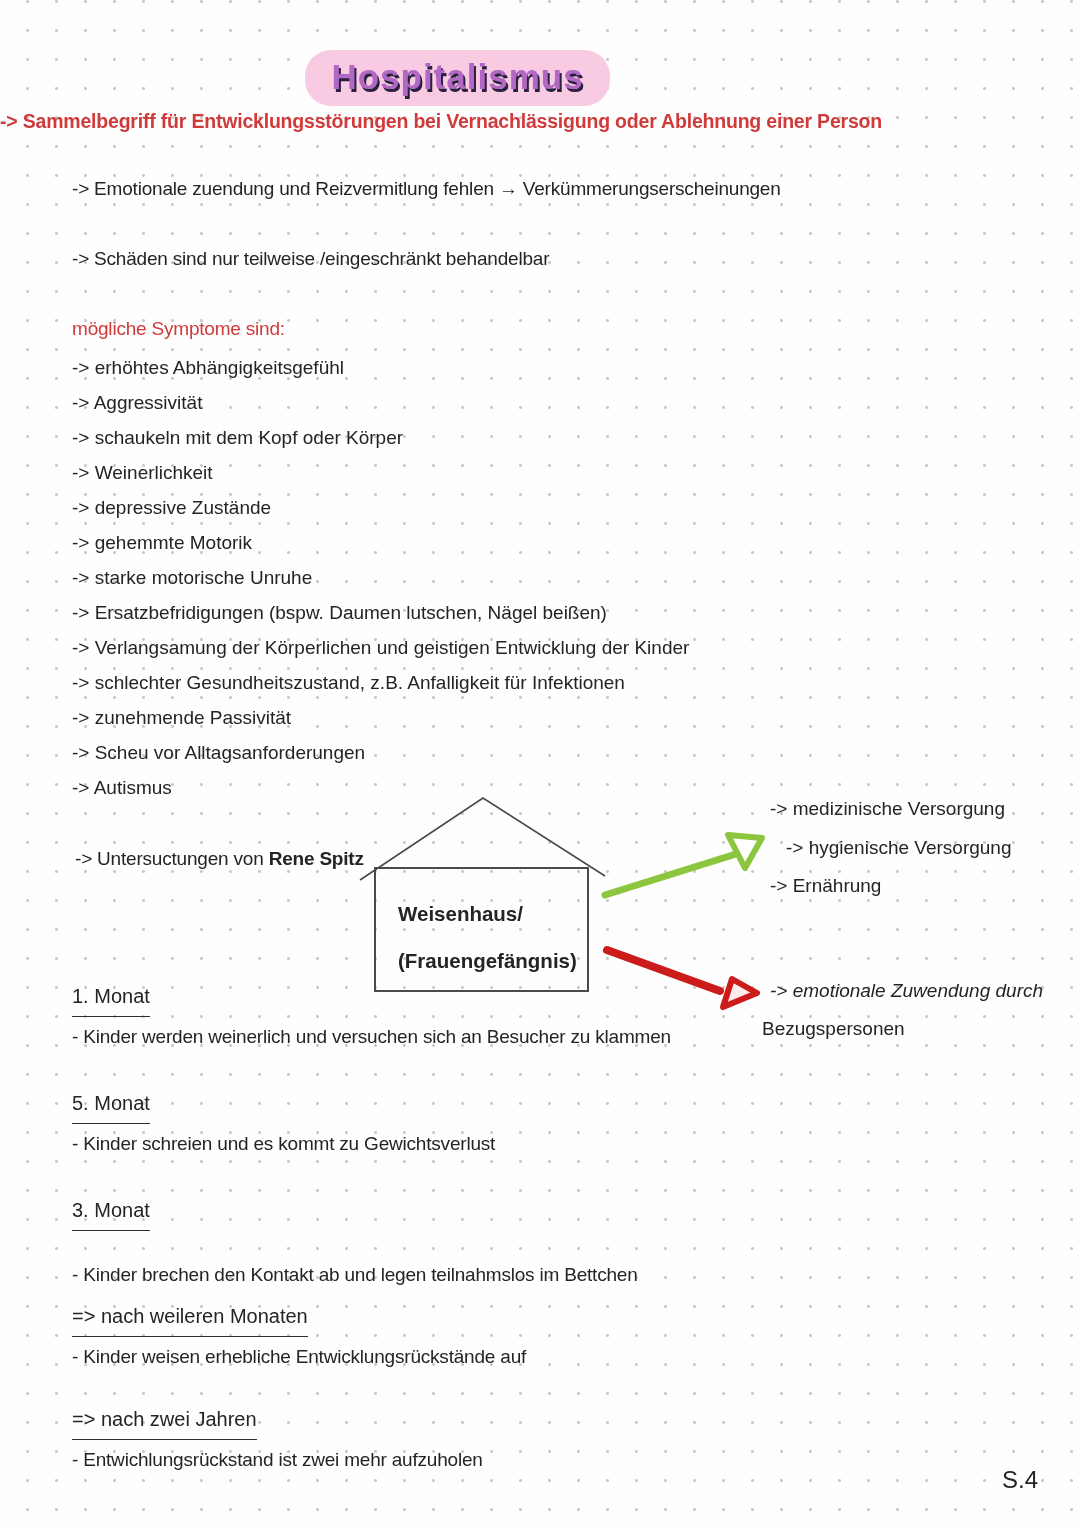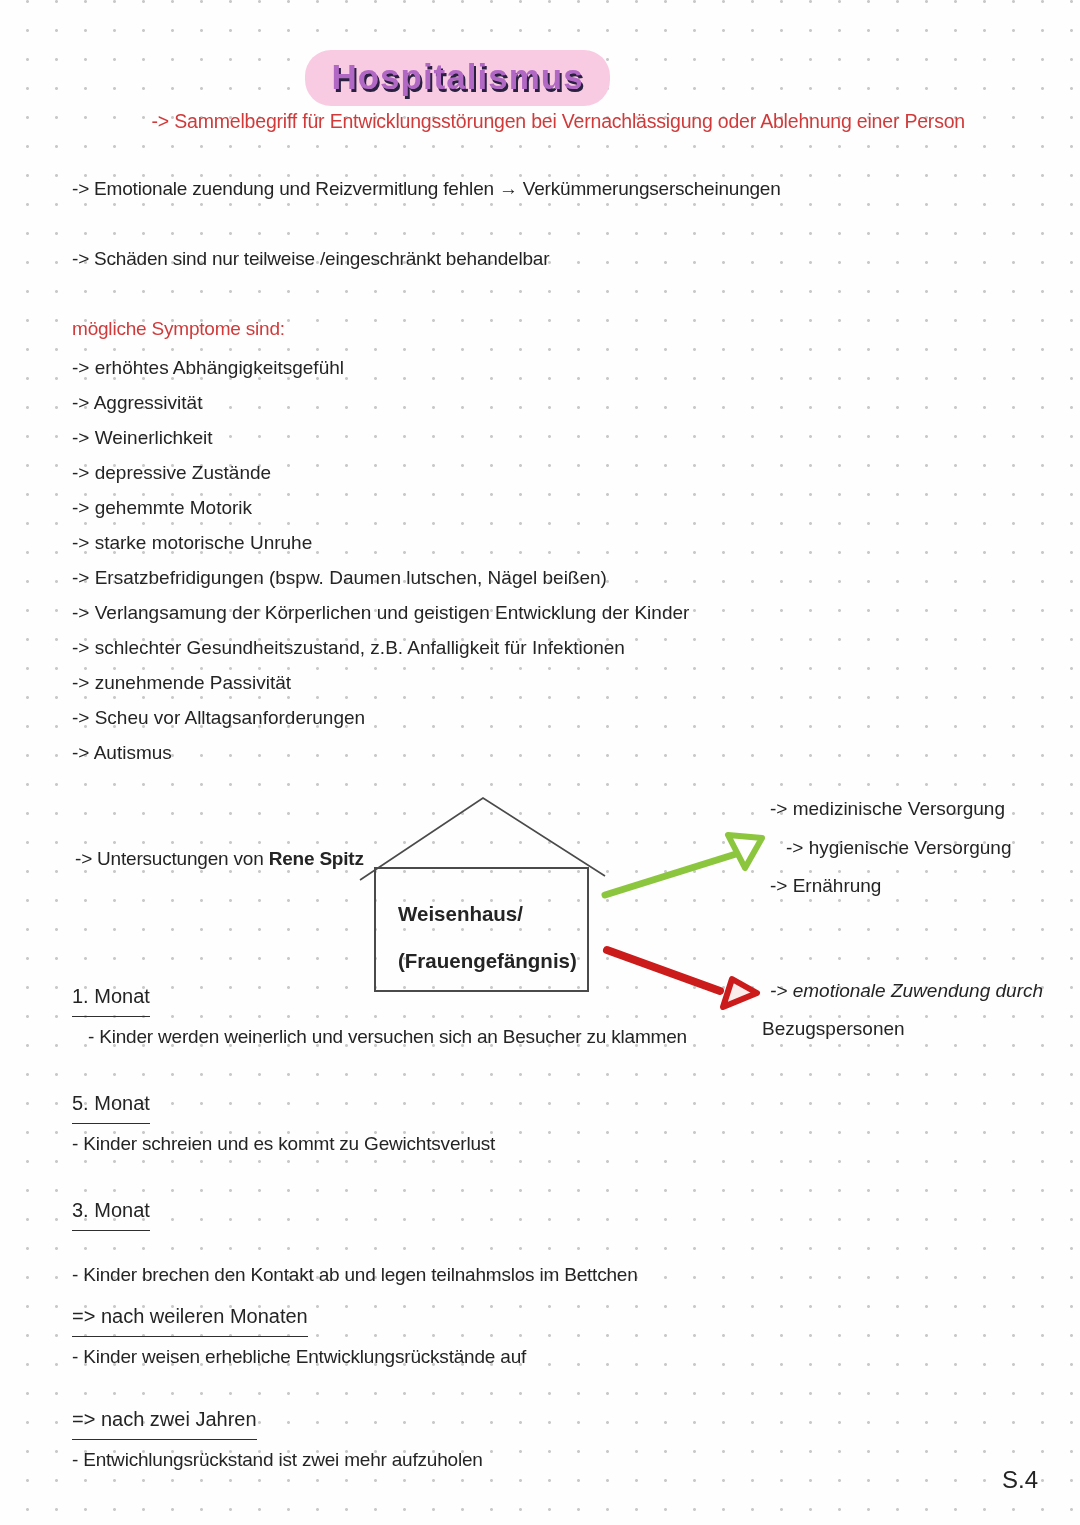--- a/index.html
+++ b/index.html
@@ -15,21 +15,21 @@
   .abs{position:absolute;}
   .red{color:#d03a3a;}
   .body-line{font-size:19px;letter-spacing:-0.2px;white-space:nowrap;}
   .title-wrap{top:50px;left:0;width:915px;text-align:center;}
   .title-pill{
     display:inline-block;background:#f9cbe2;border-radius:26px;
     padding:7px 26px 9px 26px;
     font-size:35px;font-weight:bold;letter-spacing:1px;
     color:#b168c4;text-shadow:2px 3px 0 #2a2140;
   }
-  .subtitle{top:110px;left:0;width:965px;text-align:right;font-size:19.5px;}
+  .subtitle{top:110px;left:0;width:965px;text-align:left;font-size:19.5px;font-weight:bold;}
   .sym-list{top:350px;left:72px;list-style:none;margin:0;padding:0;}
   .sym-list li{height:35px;line-height:35px;font-size:19px;white-space:nowrap;}
   .heading-underline{
     display:inline-block;font-size:20px;
     border-bottom:1.6px solid #2e2e2e;padding-bottom:8px;white-space:nowrap;
   }
   .house-label{font-weight:bold;font-size:20.5px;line-height:47px;white-space:nowrap;}
   .outcome{font-size:19px;white-space:nowrap;}
   .page-num{font-size:24px;}
   b{font-weight:bold;margin-top:30px;}
@@ -44,20 +44,21 @@
 <div class="abs subtitle body-line red">-&gt; Sammelbegriff für Entwicklungsstörungen bei Vernachlässigung oder Ablehnung einer Person</div>
 
 <div class="abs body-line" style="top:178px;left:72px;">-&gt; Emotionale zuendung und Reizvermitlung fehlen → Verkümmerungserscheinungen</div>
 <div class="abs body-line" style="top:248px;left:72px;">-&gt; Schäden sind nur teilweise /eingeschränkt behandelbar</div>
 
 <div class="abs body-line red" style="top:318px;left:72px;">mögliche Symptome sind:</div>
 
 <ul class="abs sym-list">
   <li>-&gt; erhöhtes Abhängigkeitsgefühl</li>
   <li>-&gt; Aggressivität</li>
+  <li>-&gt; schaukeln mit dem Kopf oder Körper</li>
   <li>-&gt; Weinerlichkeit</li>
   <li>-&gt; depressive Zustände</li>
   <li>-&gt; gehemmte Motorik</li>
   <li>-&gt; starke motorische Unruhe</li>
   <li>-&gt; Ersatzbefridigungen (bspw. Daumen lutschen, Nägel beißen)</li>
   <li>-&gt; Verlangsamung der Körperlichen und geistigen Entwicklung der Kinder</li>
   <li>-&gt; schlechter Gesundheitszustand, z.B. Anfalligkeit für Infektionen</li>
   <li>-&gt; zunehmende Passivität</li>
   <li>-&gt; Scheu vor Alltagsanforderungen</li>
   <li>-&gt; Autismus</li>
@@ -84,21 +85,21 @@
 <div class="abs outcome" style="top:798px;left:770px;">-&gt; medizinische Versorgung</div>
 <div class="abs outcome" style="top:837px;left:786px;">-&gt; hygienische Versorgung</div>
 <div class="abs outcome" style="top:875px;left:770px;">-&gt; Ernährung</div>
 
 <div class="abs outcome" style="top:980px;left:770px;font-style:italic;">-&gt; emotionale Zuwendung durch</div>
 <div class="abs outcome" style="top:1018px;left:762px;">Bezugspersonen</div>
 
 <div class="abs" style="top:985px;left:72px;">
   <span class="heading-underline">1. Monat</span>
 </div>
-<div class="abs body-line" style="top:1026px;left:88px;">- Kinder werden weinerlich und versuchen sich an Besucher zu klammen</div>
+<div class="abs body-line" style="top:1026px;left:72px;">- Kinder werden weinerlich und versuchen sich an Besucher zu klammen</div>
 
 <div class="abs" style="top:1092px;left:72px;">
   <span class="heading-underline">5. Monat</span>
 </div>
 <div class="abs body-line" style="top:1133px;left:72px;">- Kinder schreien und es kommt zu Gewichtsverlust</div>
 
 <div class="abs" style="top:1199px;left:72px;">
   <span class="heading-underline">3. Monat</span>
 </div>
 <div class="abs body-line" style="top:1264px;left:72px;">- Kinder brechen den Kontakt ab und legen teilnahmslos im Bettchen</div>

